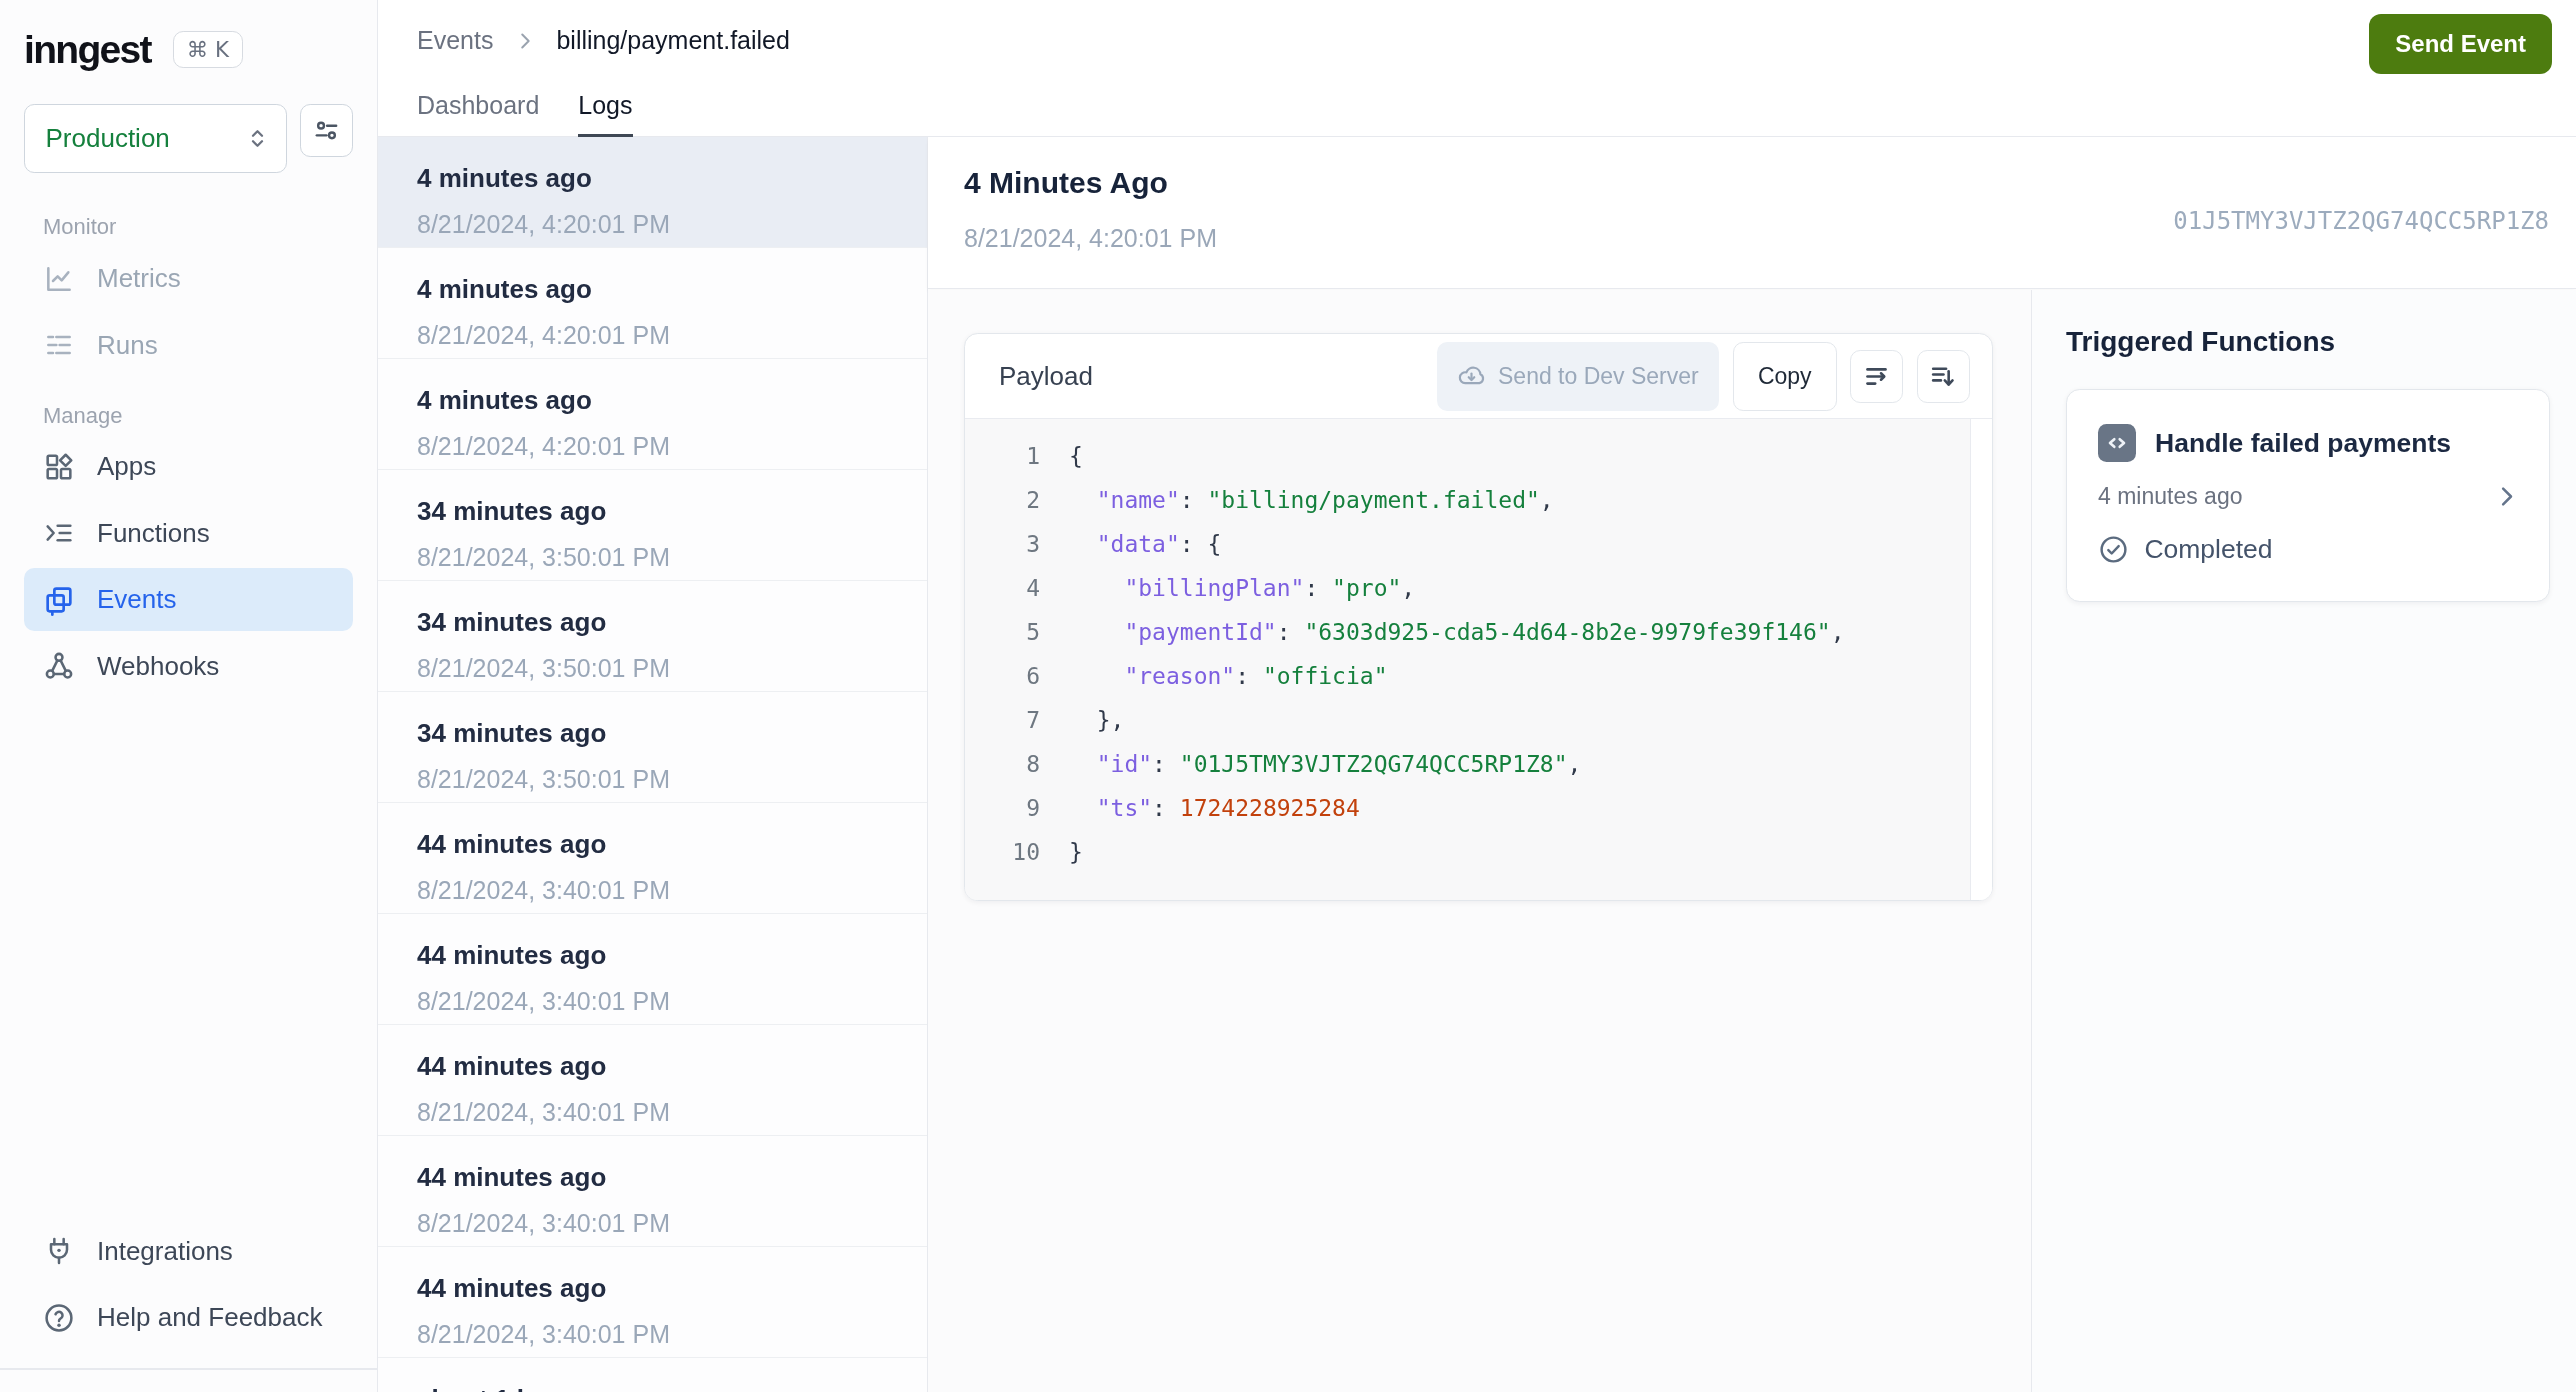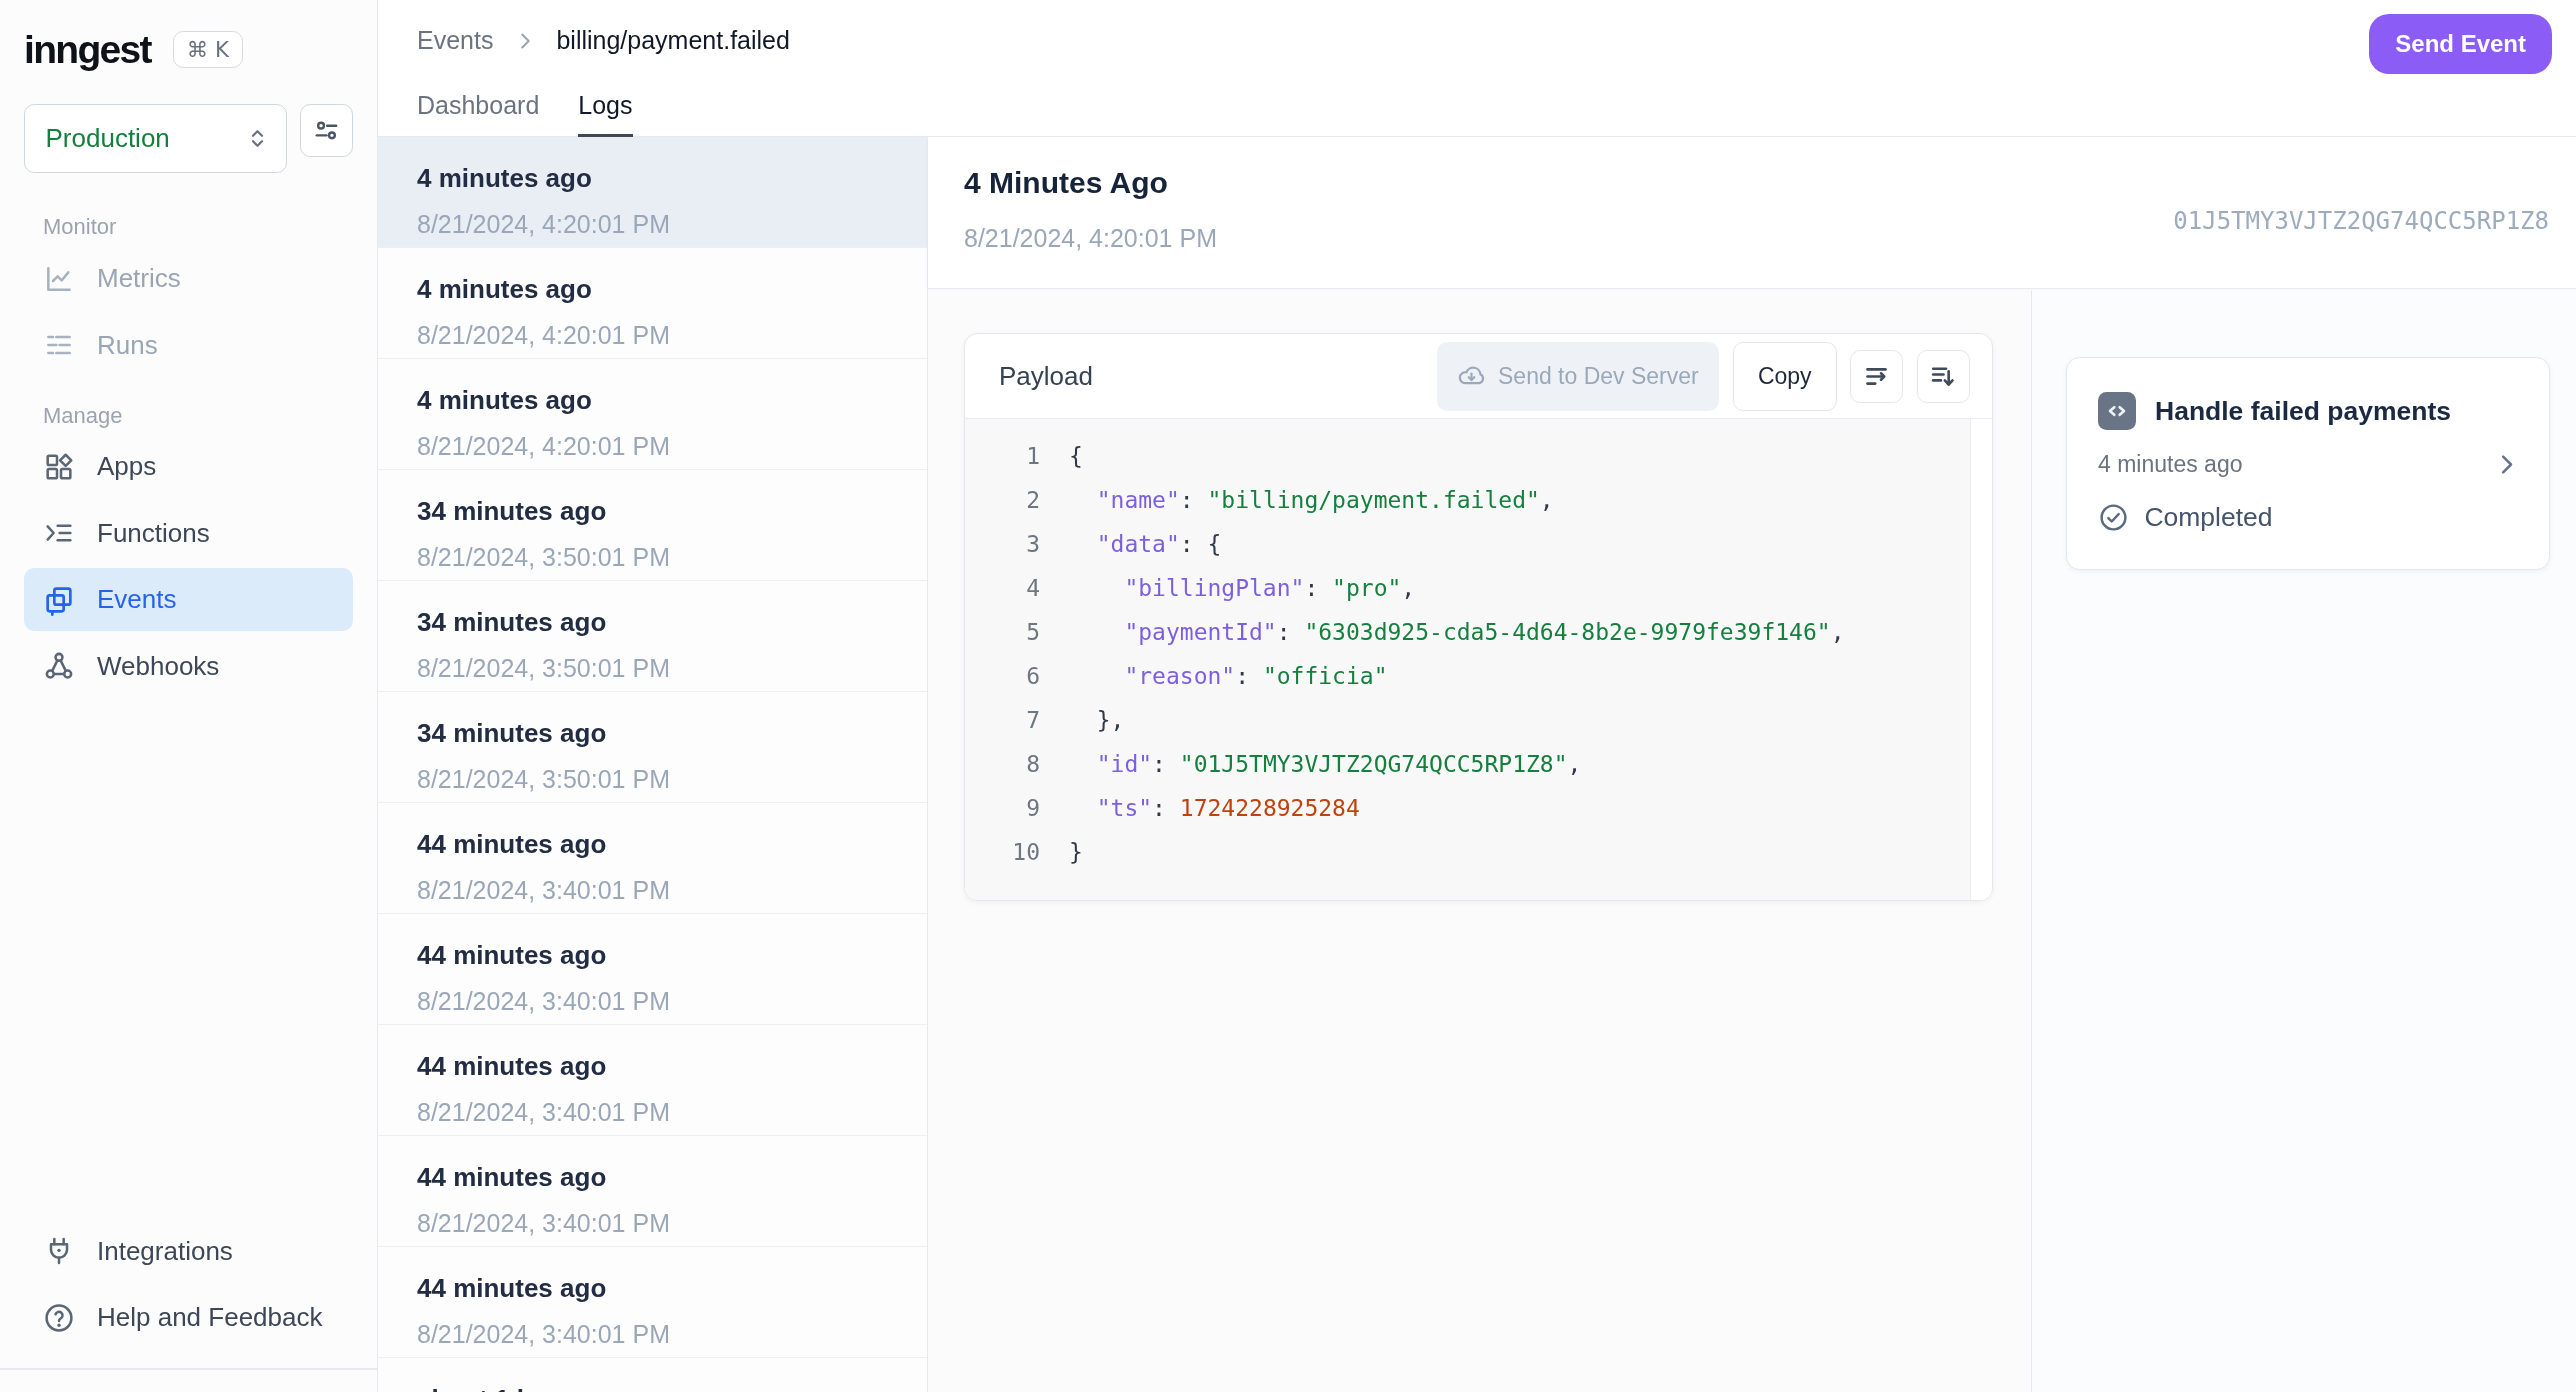--- a/index.html
+++ b/index.html
@@ -42,22 +42,22 @@
 
   
   .topbar { position:absolute; left:378px; right:0; top:0; height:137px; background:#fff;
     border-bottom:1.7px solid #e7e9ee; }
   .breadcrumb { position:absolute; left:39px; top:26px; display:flex; align-items:center; gap:20.5px; font-size:25px; }
   .crumb-root { color:#6b7280; cursor:pointer; }
   .crumb-current { color:#111827; }
   .tabs { position:absolute; left:39px; bottom:-1.7px; display:flex; gap:39px; }
   .tab { font-size:25px; color:#6b7280; padding-bottom:13.7px; border-bottom:4.3px solid transparent; cursor:pointer; }
   .tab.active { color:#111827; border-bottom-color:#3f4854; }
-  .send-event { position:absolute; right:24px; top:13.7px; height:60px; padding:0 26px; background:#8b5cf6;
-    color:#fff; border:none; border-radius:20px; font-size:24px; font-weight:700; cursor:pointer;
+  .send-event { position:absolute; right:24px; top:13.7px; height:60px; padding:0 26px; background:#4d7c0f;
+    color:#fff; border:none; border-radius:12px; font-size:24px; font-weight:700; cursor:pointer;
     font-family:"Liberation Sans", sans-serif; }
 
   
   .event-list { position:absolute; left:378px; top:137px; bottom:0; width:550px;
     border-right:1.7px solid #e7e9ee; background:#fdfdfe; overflow:hidden; }
   .event-item { height:111px; padding:26px 0 0 39px; border-bottom:1.7px solid #edeff2; cursor:pointer; }
   .event-item.selected { background:#e9edf4; }
   .event-item .rel { font-size:26px; font-weight:700; color:#222c42; }
   .event-item .ts { font-size:25px; color:#9aa7b8; margin-top:16px; }
 
@@ -414,20 +414,21 @@
           </div>
           <div class="code-row">
             <span class="ln">10</span>
             <span class="cl"><span class="tok-p">}</span></span>
           </div>
         </div>
     </div>
   </div>
 
   <div class="right-panel">
+    <div class="tf-heading">Triggered Functions</div>
     <div class="tf-card">
       <div class="tf-name-row">
         <span class="code-chip">
           <svg width="26" height="26" viewBox="0 0 24 24" fill="none" stroke="#eef2f7" stroke-width="2.4" stroke-linecap="round" stroke-linejoin="round">
               <path d="m9.5 8.5-4 3.5 4 3.5"></path>
               <path d="m14.5 8.5 4 3.5-4 3.5"></path>
             </svg>
         </span>
         <span class="tf-name">Handle failed payments</span>
       </div>

